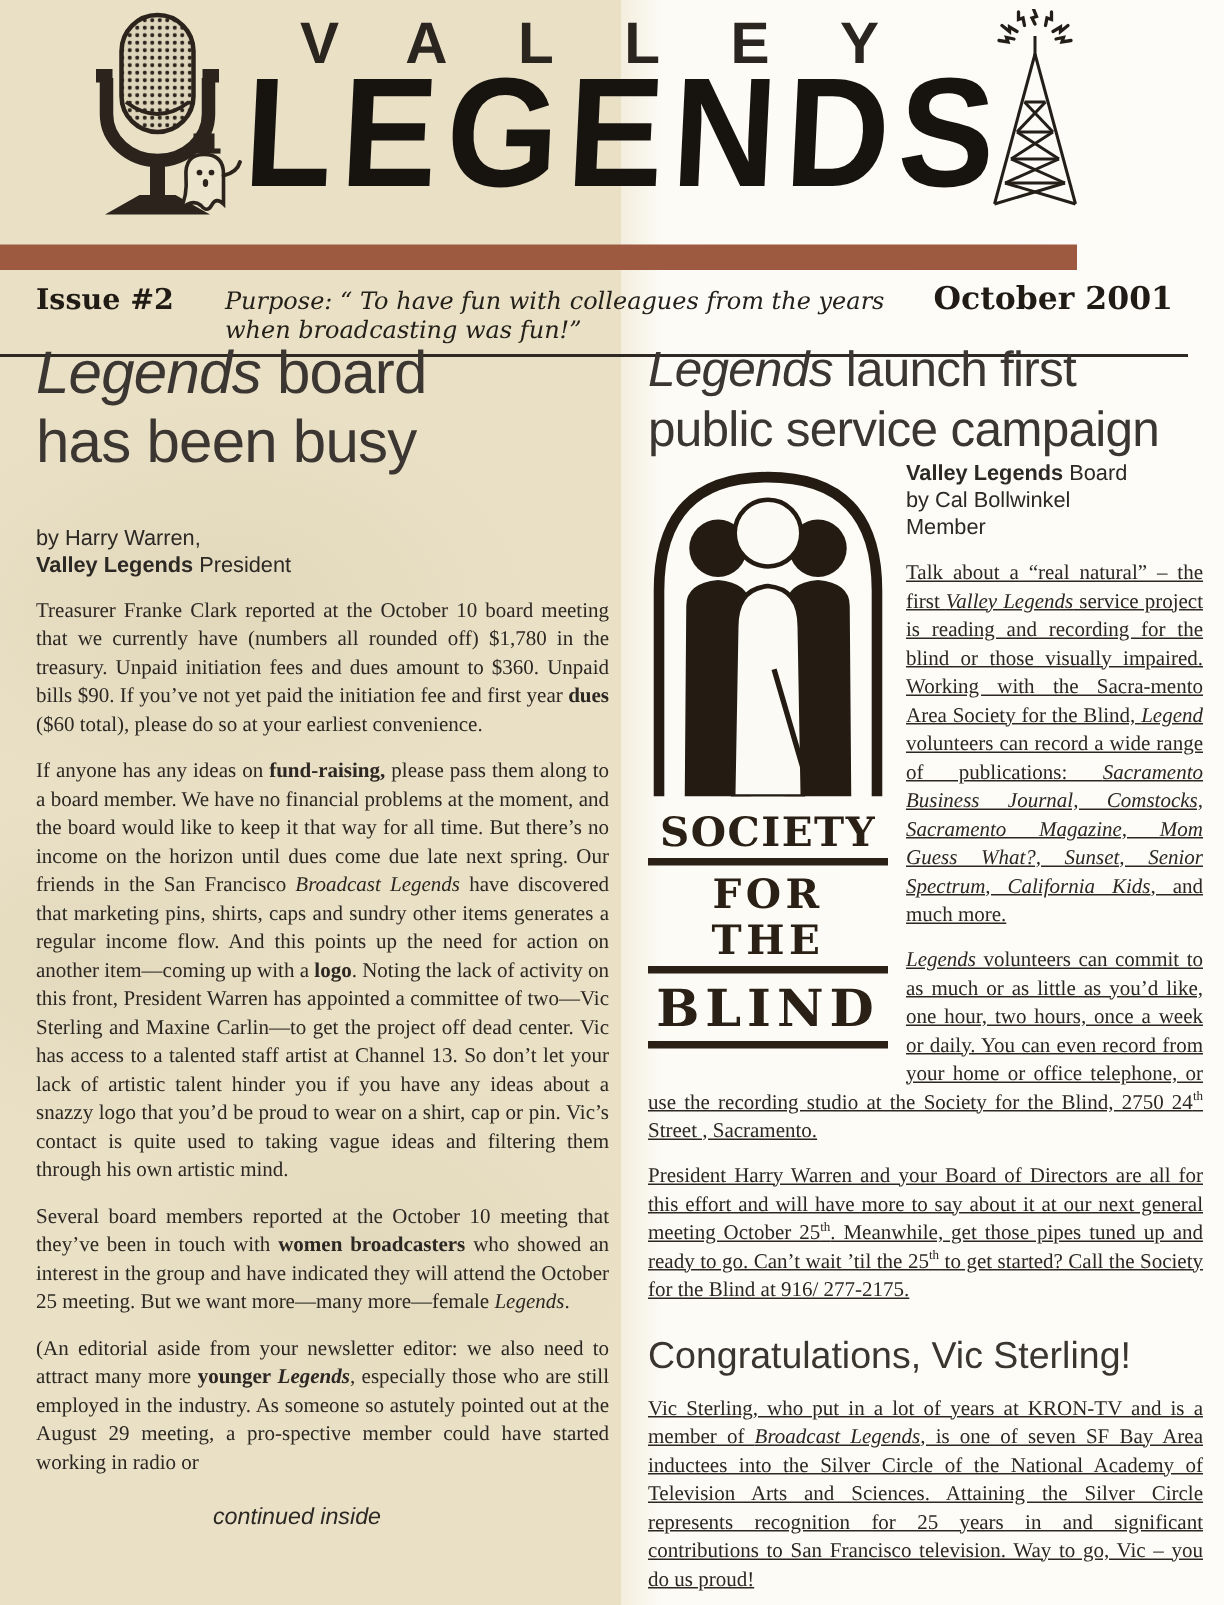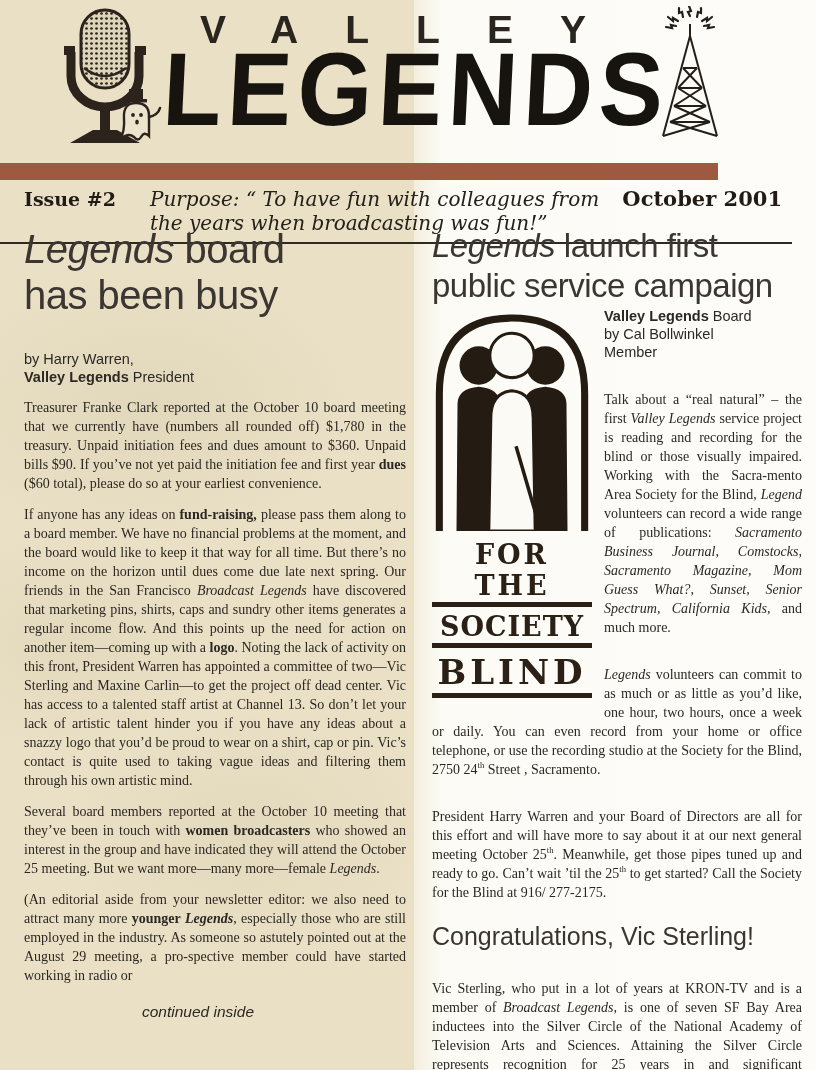--- a/index.html
+++ b/index.html
@@ -19,33 +19,33 @@
   .word-valley{position:absolute;left:200px;top:8px;font-family:"Liberation Sans",sans-serif;
     font-size:39px;font-weight:600;letter-spacing:47px;color:#2b2520;white-space:nowrap;}
   .word-legends{position:absolute;left:166px;top:30px;font-family:"Liberation Sans",sans-serif;
     font-size:96px;font-weight:bold;letter-spacing:6px;color:#17130f;white-space:nowrap;
     transform:scaleY(1.08) skewX(-3deg);transform-origin:left top;}
   .brown-bar{position:absolute;left:0;top:163px;width:718px;height:17px;background:#9d5a40;}
   
   .issue-bar{position:absolute;left:0;top:186px;width:792px;padding:0 10px 7px 24px;
     border-bottom:2px solid #2e2923;display:flex;align-items:baseline;box-sizing:border-box;}
   .issue-no{font-family:"DejaVu Serif",serif;font-weight:bold;font-size:19px;color:#201b15;}
-  .purpose{flex:1;font-style:italic;font-size:20px;color:#24201a;margin-left:34px;font-family:"DejaVu Serif",serif;}
+  .purpose{flex:1;font-style:italic;font-size:16px;color:#24201a;margin-left:34px;font-family:"DejaVu Serif",serif;}
   .issue-date{font-family:"DejaVu Serif",serif;font-weight:bold;font-size:21px;color:#201b15;margin-left:14px;}
   
   .columns{position:absolute;left:24px;top:226px;width:778px;display:flex;gap:26px;}
   .col-left{width:382px;flex:none;}
   .col-right{flex:1;min-width:0;}
   .headline{font-family:"Liberation Sans",sans-serif;color:#3b3631;font-weight:400;}
   .headline.left{font-size:40px;line-height:1.15;letter-spacing:-.5px;}
   .headline.right{font-size:33px;line-height:1.2;letter-spacing:-.5px;}
   .byline{font-family:"Liberation Sans",sans-serif;font-size:14.5px;line-height:1.25;color:#2c2823;margin-top:32px;}
   .byline-right{margin-top:2px;margin-bottom:8px;}
   p.body{font-size:14px;line-height:19px;margin:12px 0 0 0;text-align:justify;color:#2c2722;}
-  .col-right p.body{margin-top:28px;}
+  .col-right p.body{margin-top:11px;text-decoration:underline;}
   .b{font-weight:bold}.i{font-style:italic}
   sup{font-size:.62em;line-height:0;}
   .continued{font-family:"Liberation Sans",sans-serif;font-style:italic;font-size:15.5px;
     text-align:center;padding-right:34px;margin-top:18px;color:#2c2823;}
   
   .sftb{float:left;width:160px;margin:4px 12px 6px 0;}
   .sftb-text{margin-top:4px;}
   .sftb-line{font-family:"DejaVu Serif",serif;font-weight:bold;color:#2a2015;text-align:center;
     border-bottom:5px solid #2a2015;padding-bottom:1px;margin-bottom:4px;letter-spacing:1px;}
   .sftb-line.l1{font-size:27px;}
@@ -166,22 +166,22 @@
             <circle cx="112" cy="56" r="19"></circle>
             <path d="M91,94 Q91,79 112,77 Q133,79 133,94 L134,220 L90,220 Z"></path>
           </g>
           <g>
             <circle cx="79" cy="46" r="22" fill="#fbfaf5" stroke="#241b12" stroke-width="3"></circle>
             <path d="M56,220 L58,108 Q58,83 79,81 Q100,83 100,108 L102,220 Z" fill="#fbfaf5" stroke="#241b12" stroke-width="3"></path>
             <line x1="83" y1="136" x2="107" y2="218" stroke="#241b12" stroke-width="3.5"></line>
           </g>
         </svg>
         <div class="sftb-text">
+          <div class="sftb-line l1">SOCIETY</div>
           <div class="sftb-line l2">FOR THE</div>
-          <div class="sftb-line l1">SOCIETY</div>
           <div class="sftb-line l3">BLIND</div>
         </div>
       </div>
 
       <div class="byline byline-right">
         <div><span class="b">Valley Legends</span><span> Board</span></div>
         <div>by Cal Bollwinkel</div>
         <div>Member</div>
       </div>
 

